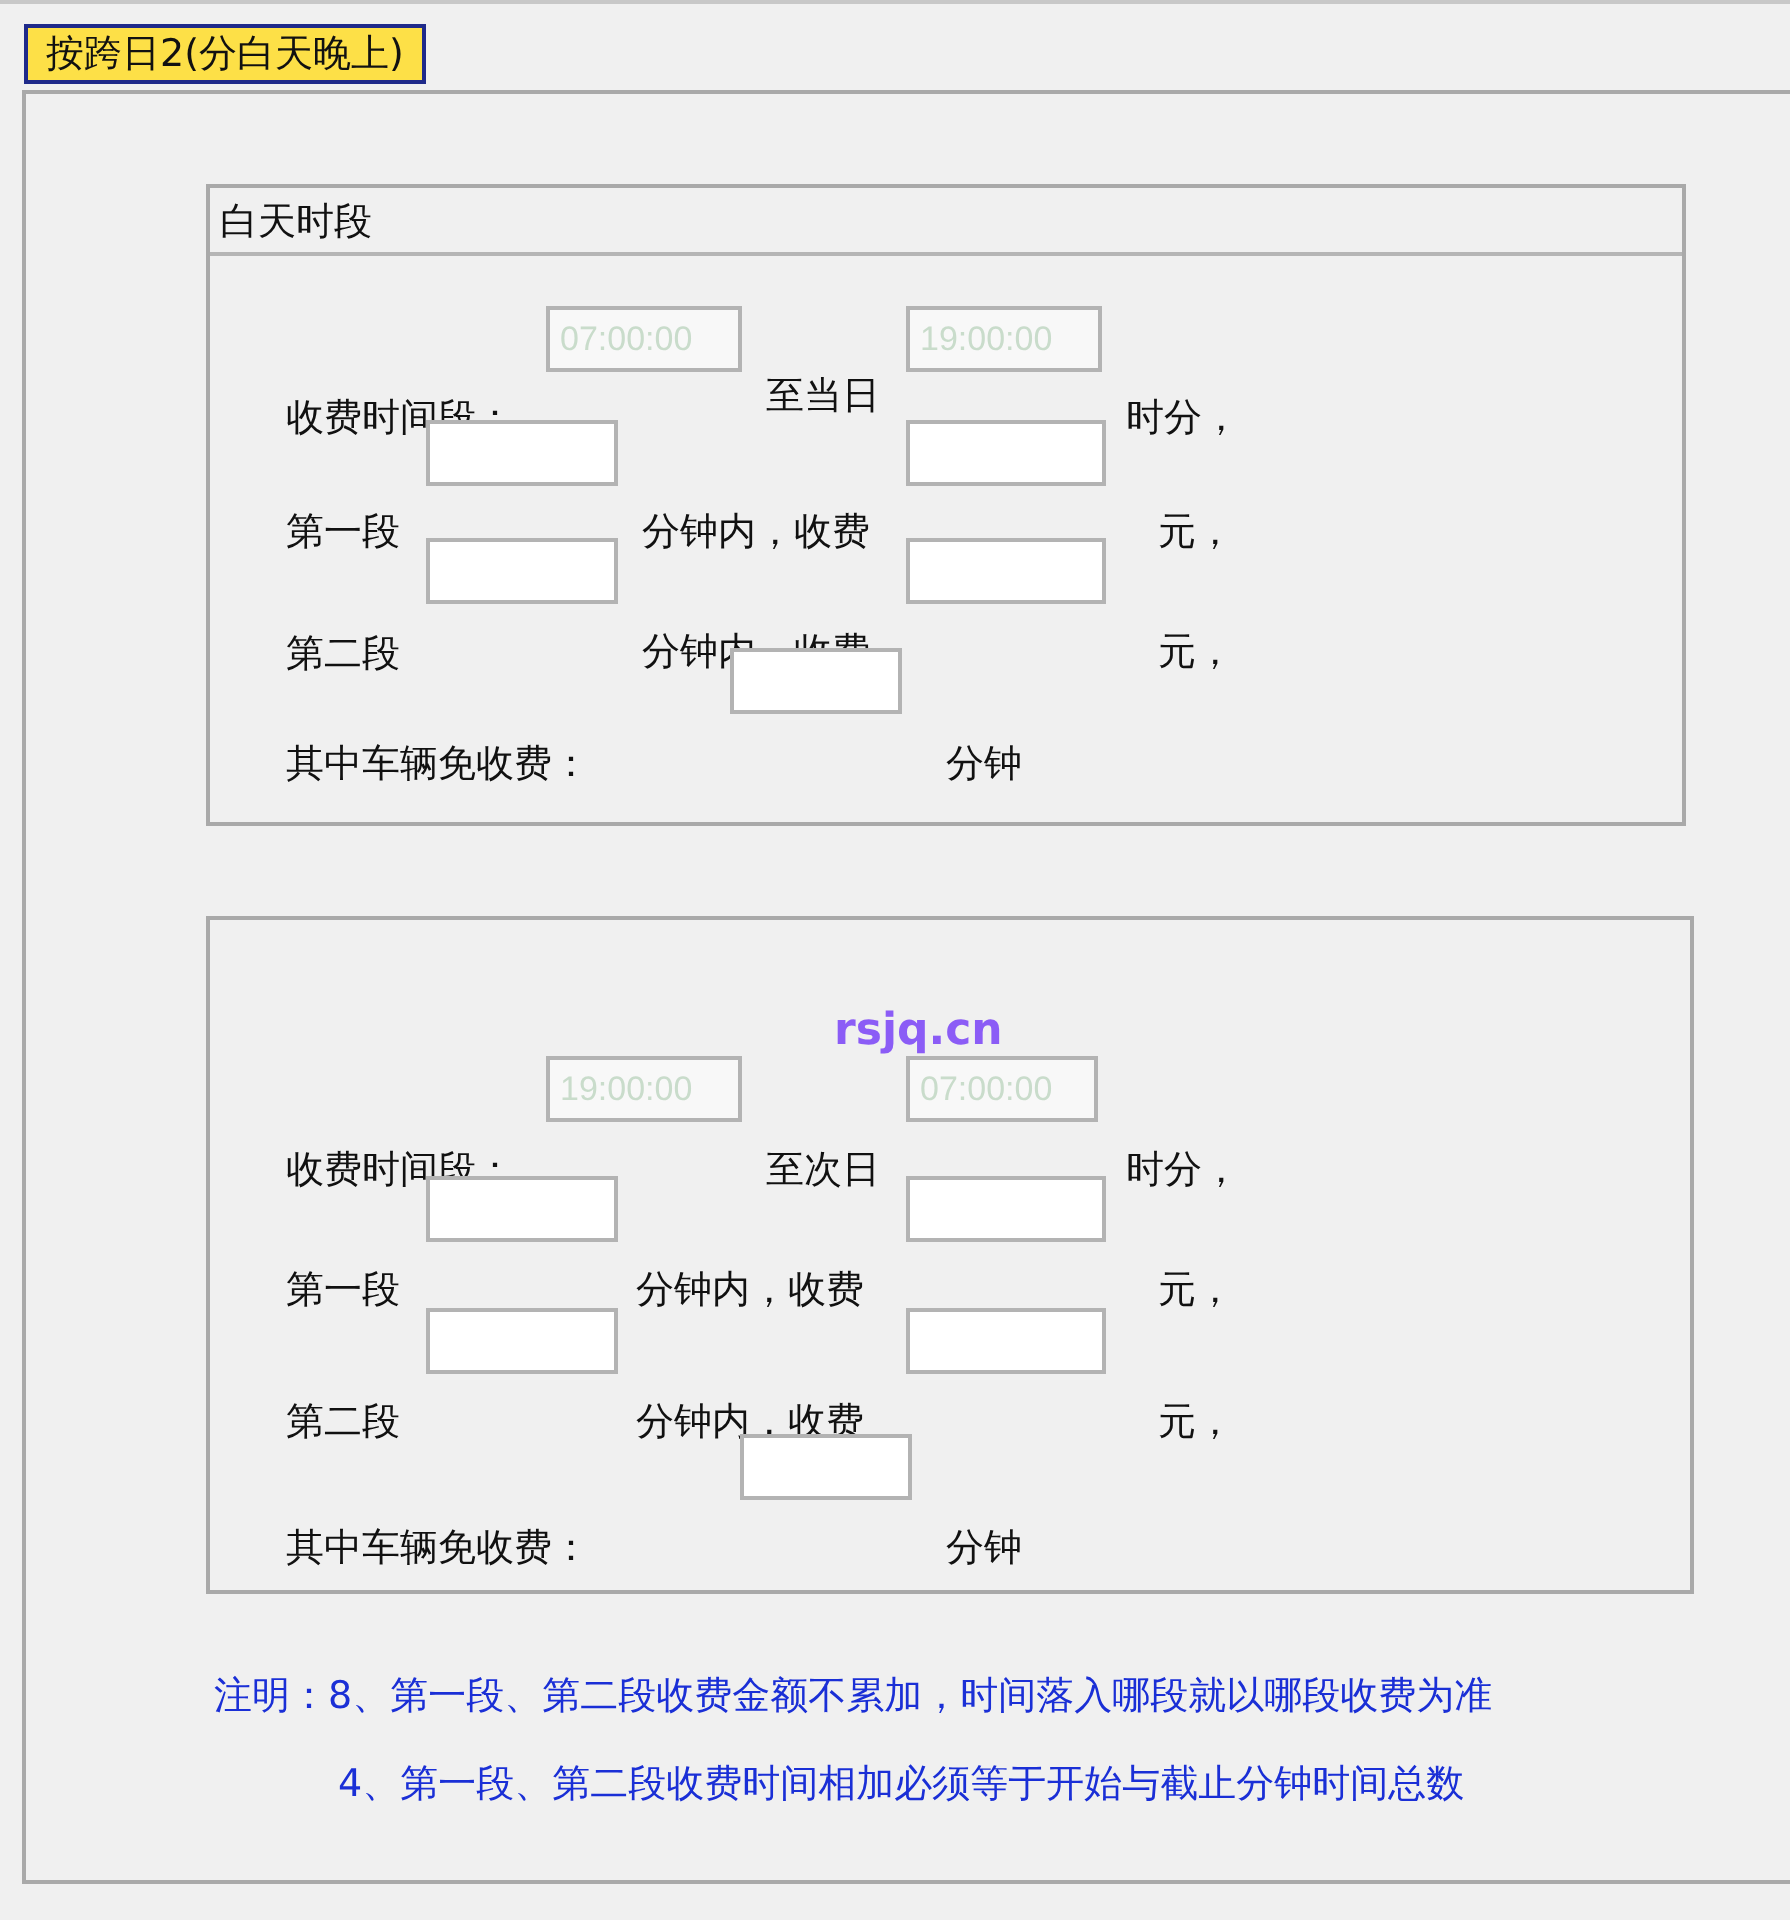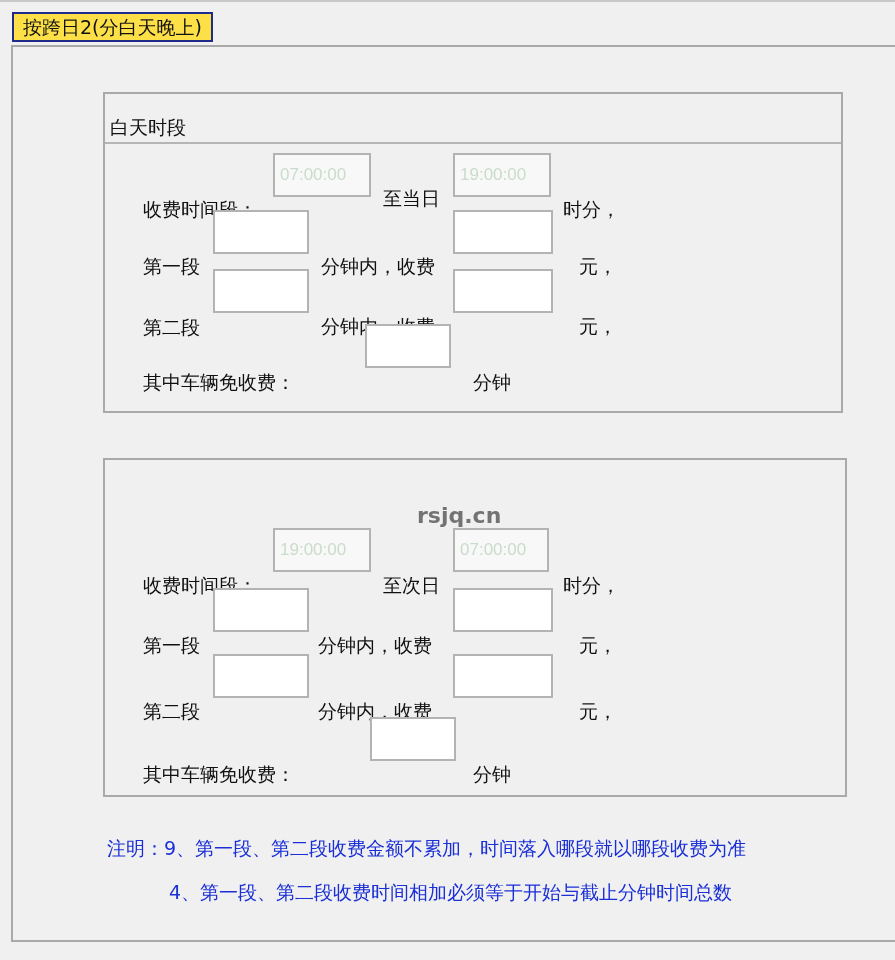--- a/index.html
+++ b/index.html
@@ -14,34 +14,34 @@
     line-height:26px; font-size:19px; color:#111; white-space:nowrap;
   }
   .outer {
     position:absolute; left:11px; top:45px; width:900px; height:897px;
     border:2px solid #a9a9a9; box-sizing:border-box; border-right:none;
   }
   .group {
     position:absolute; border:2px solid #a9a9a9; box-sizing:border-box; background:#f0f0f0;
   }
   .group .title {
-    position:absolute; left:0; top:16px; right:0; height:34px; border-bottom:2px solid #b5b5b5;
+    position:absolute; left:0; top:0; right:0; height:34px; border-bottom:2px solid #b5b5b5;
     line-height:34px; padding-left:5px; font-size:19px; box-sizing:border-box;
   }
   .lbl { position:absolute; white-space:nowrap; line-height:24px;margin-top:40px; }
   .inp {
-    position:absolute; height:44px; background:#fff; border:2px solid #b3b3b3; box-sizing:border-box;
+    position:absolute; height:33px; background:#fff; border:2px solid #b3b3b3; box-sizing:border-box;
     font-family:"Liberation Sans", sans-serif; font-size:17px; color:#c9dccb; padding:4px 5px;
     line-height:29px; outline:none;
   }
   .inp.disabled { background:#f8f8f8; }
   .note { position:absolute; color:#1a2fd6; font-size:19px; white-space:nowrap; line-height:24px; }
   .watermark {
     position:absolute; left:417px; top:503px; font-family:"DejaVu Sans", sans-serif;
-    font-weight:bold; font-size:22px; color:#737373;
+    font-weight:bold; font-size:22px; color:#8b5cf6;
   }
 </style>
 </head>
 <body>
 
 <div class="topline"></div>
 
 <div class="tab">按跨日2(分白天晚上)</div>
 
 <div class="outer"></div>
@@ -92,14 +92,14 @@
   <input class="inp" style="left: 348px; top: 194px; width: 100px;" value="">
   <span class="lbl" style="left:474px; top:199px;">元，</span>
 
   <span class="lbl" style="left:38px; top:262px;">其中车辆免收费：</span>
   <input class="inp" style="left: 265px; top: 257px; width: 86px;" value="">
   <span class="lbl" style="left:368px; top:262px;">分钟</span>
 </div>
 
 <div class="watermark">rsjq.cn</div>
 
-<div class="note" style="left:107px; top:836px;">注明：9、第一段、第二段收费金额不累加，时间落入哪段就以哪段收费为准</div>
+<div class="note" style="left:107px; top:836px;">注明：8、第一段、第二段收费金额不累加，时间落入哪段就以哪段收费为准</div>
 <div class="note" style="left:169px; top:880px;">4、第一段、第二段收费时间相加必须等于开始与截止分钟时间总数</div>
 
 </body></html>

